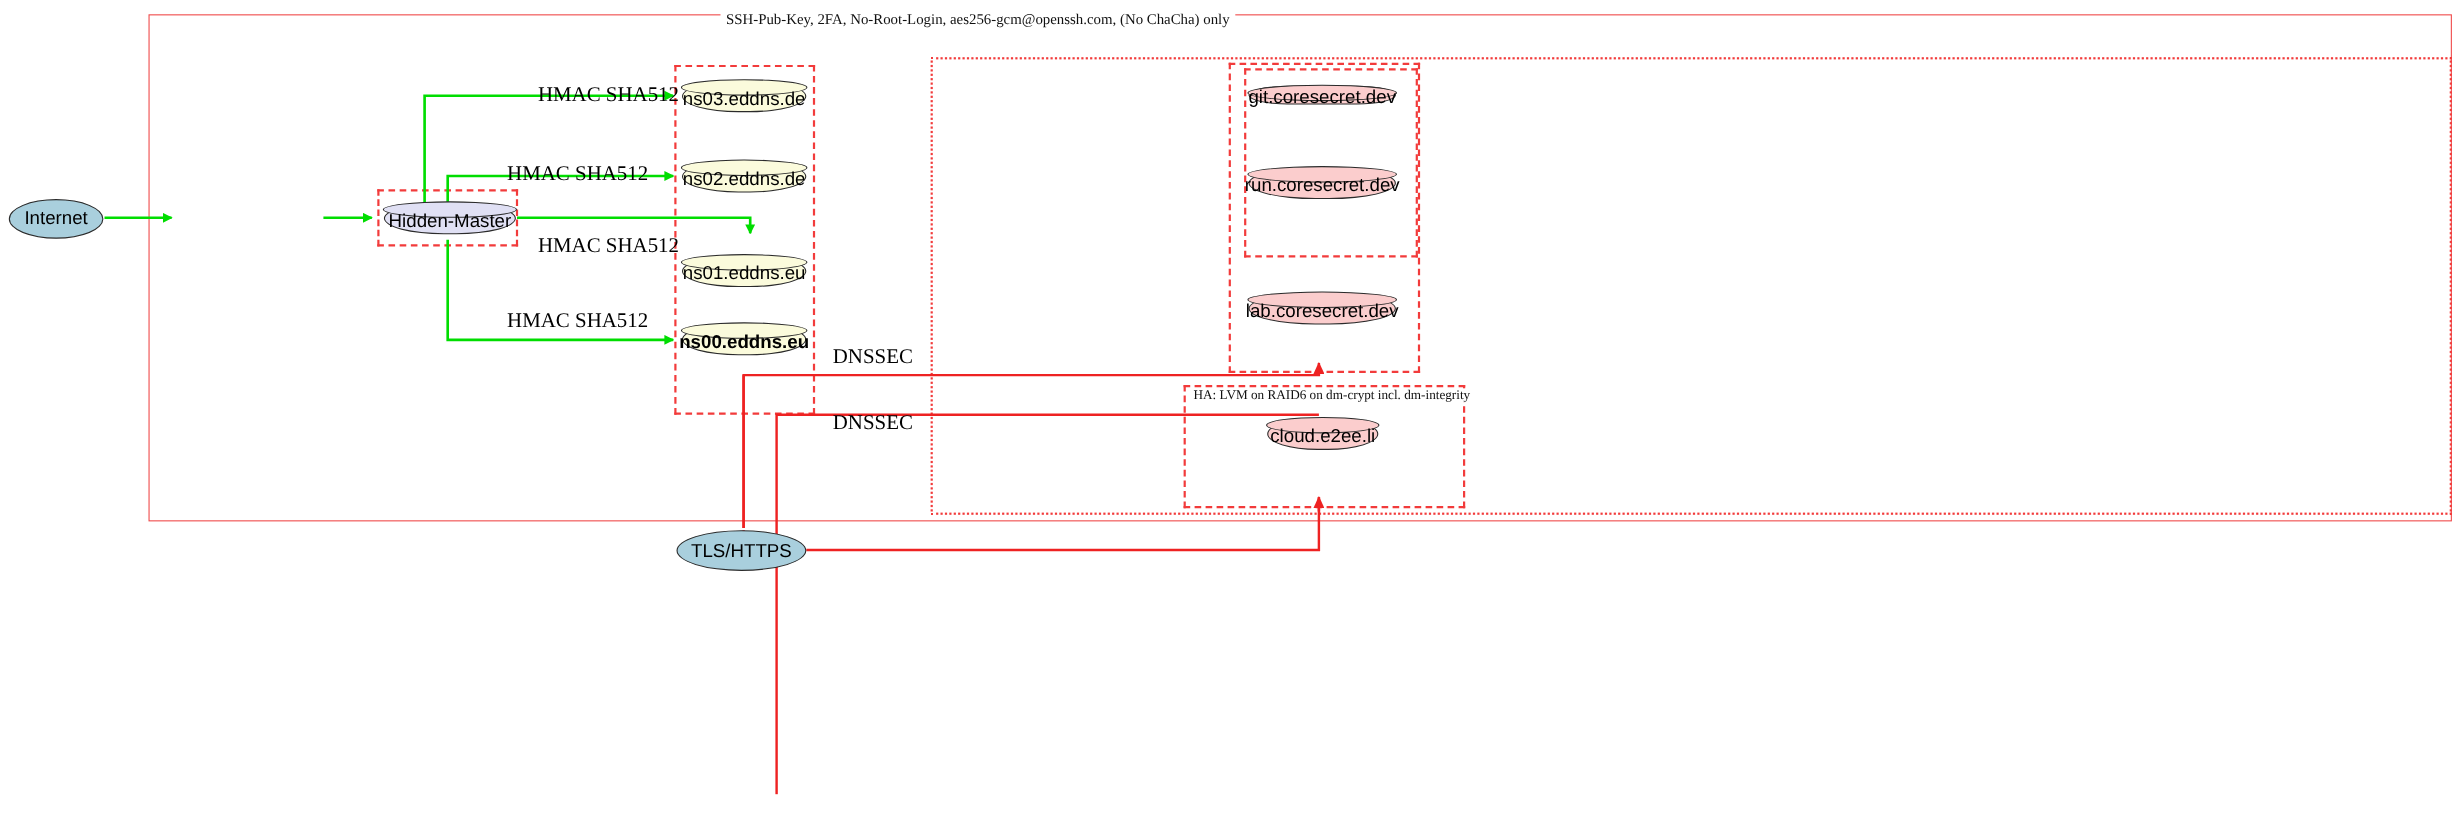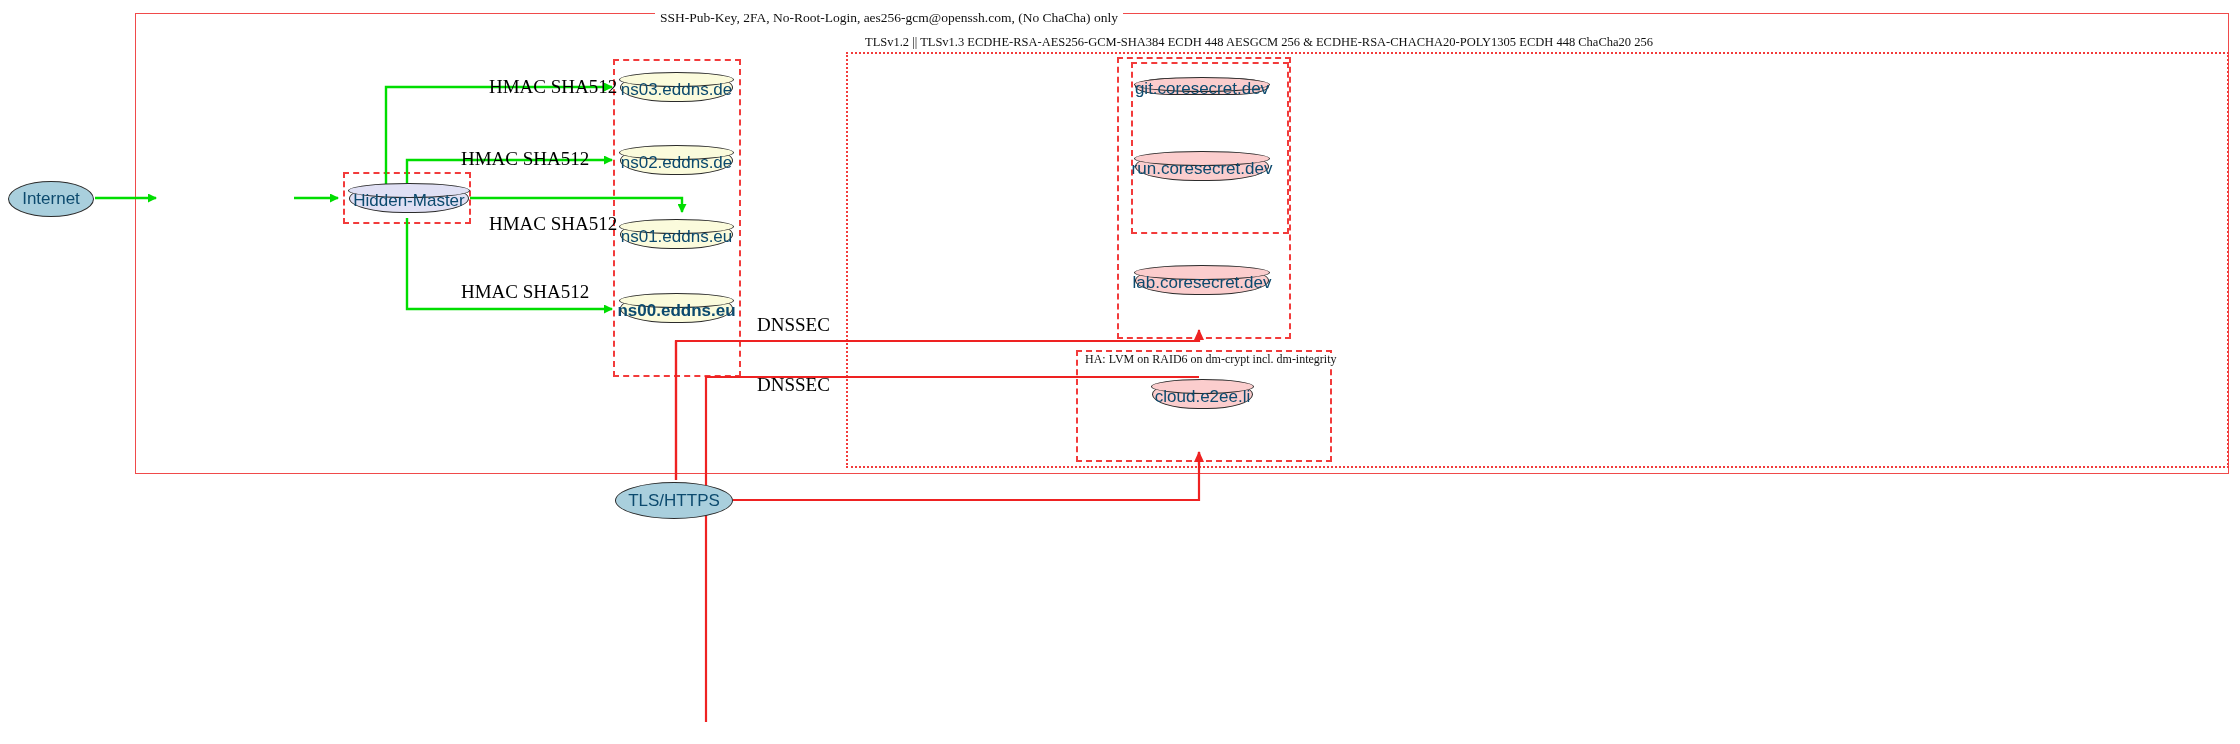--- a/index.html
+++ b/index.html
@@ -15,21 +15,21 @@
 
   
   .cap{position:absolute;font-family:"Liberation Serif",serif;color:#101010;
        white-space:nowrap;background:#ffffff;padding:0 5px;line-height:1.05;}
   .cap-ssh{font-size:13.5px;}
   .cap-tls{font-size:12.5px;}
   .cap-ha{font-size:12px;}
 
   
   .node{position:absolute;box-sizing:border-box;display:flex;align-items:center;
-        justify-content:center;color:#0c4a6e;}
+        justify-content:center;color:#000000;}
   .node span{position:relative;z-index:3;white-space:nowrap;}
 
   
   .cyl{border:1.7px solid #2b2b2b;border-radius:50%/16px;}
   .cyl::before{content:"";position:absolute;left:-1.7px;right:-1.7px;top:-1.7px;
        height:13px;border:1.7px solid #2b2b2b;border-radius:50%;background:inherit;
        box-sizing:content-box;}
   .cyl span{margin-top:4px;}
 
   .n-dns{background:#fbfbdc;font-size:17px;}
@@ -52,21 +52,20 @@
 </style>
 </head>
 <body>
 
 <div id="stage">
 
   <div class="cluster c-solid" style="left:135px;top:13px;width:2094px;height:461px;"></div>
   <div class="cap cap-ssh" style="left:655px;top:11px;">SSH-Pub-Key, 2FA, No-Root-Login, aes256-gcm@openssh.com, (No ChaCha) only</div>
 
   <div class="cluster c-dot" style="left:846px;top:52px;width:1383px;height:416px;"></div>
-  <div class="cap cap-tls" style="left:860px;top:36px;">TLSv1.2 || TLSv1.3 ECDHE-RSA-AES256-GCM-SHA384 ECDH 448 AESGCM 256 &amp; ECDHE-RSA-CHACHA20-POLY1305 ECDH 448 ChaCha20 256</div>
 
   <div class="cluster c-dash" style="left:1076px;top:350px;width:256px;height:112px;"></div>
   <div class="cap cap-ha" style="left:1080px;top:353px;">HA: LVM on RAID6 on dm-crypt incl. dm-integrity</div>
 
   <div class="cluster c-dash" style="left:613px;top:59px;width:128px;height:318px;"></div>
 
   <div class="cluster c-dash" style="left:343px;top:172px;width:128px;height:52px;"></div>
 
   <div class="cluster c-dash" style="left:1117px;top:57px;width:174px;height:282px;"></div>
 
@@ -118,21 +117,21 @@
   <div class="node cyl n-host" style="left:349px;top:184px;width:120px;height:29px;">
     <span>Hidden-Master</span>
   </div>
 
   <div class="node cyl n-dns" style="left:620px;top:73px;width:113px;height:29px;">
     <span>ns03.eddns.de</span>
   </div>
   <div class="node cyl n-dns" style="left:620px;top:146px;width:113px;height:29px;">
     <span>ns02.eddns.de</span>
   </div>
-  <div class="node cyl n-dns" style="left:620px;top:220px;width:113px;height:29px;">
+  <div class="node cyl n-dns" style="left:620px;top:232px;width:113px;height:29px;">
     <span>ns01.eddns.eu</span>
   </div>
   <div class="node cyl n-dns" style="left:620px;top:294px;width:113px;height:29px;font-weight:bold;">
     <span>ns00.eddns.eu</span>
   </div>
 
   <div class="node cyl n-svc" style="left:1135px;top:78px;width:134px;height:17px;">
     <span>git.coresecret.dev</span>
   </div>
   <div class="node cyl n-svc" style="left:1135px;top:152px;width:134px;height:29px;">

